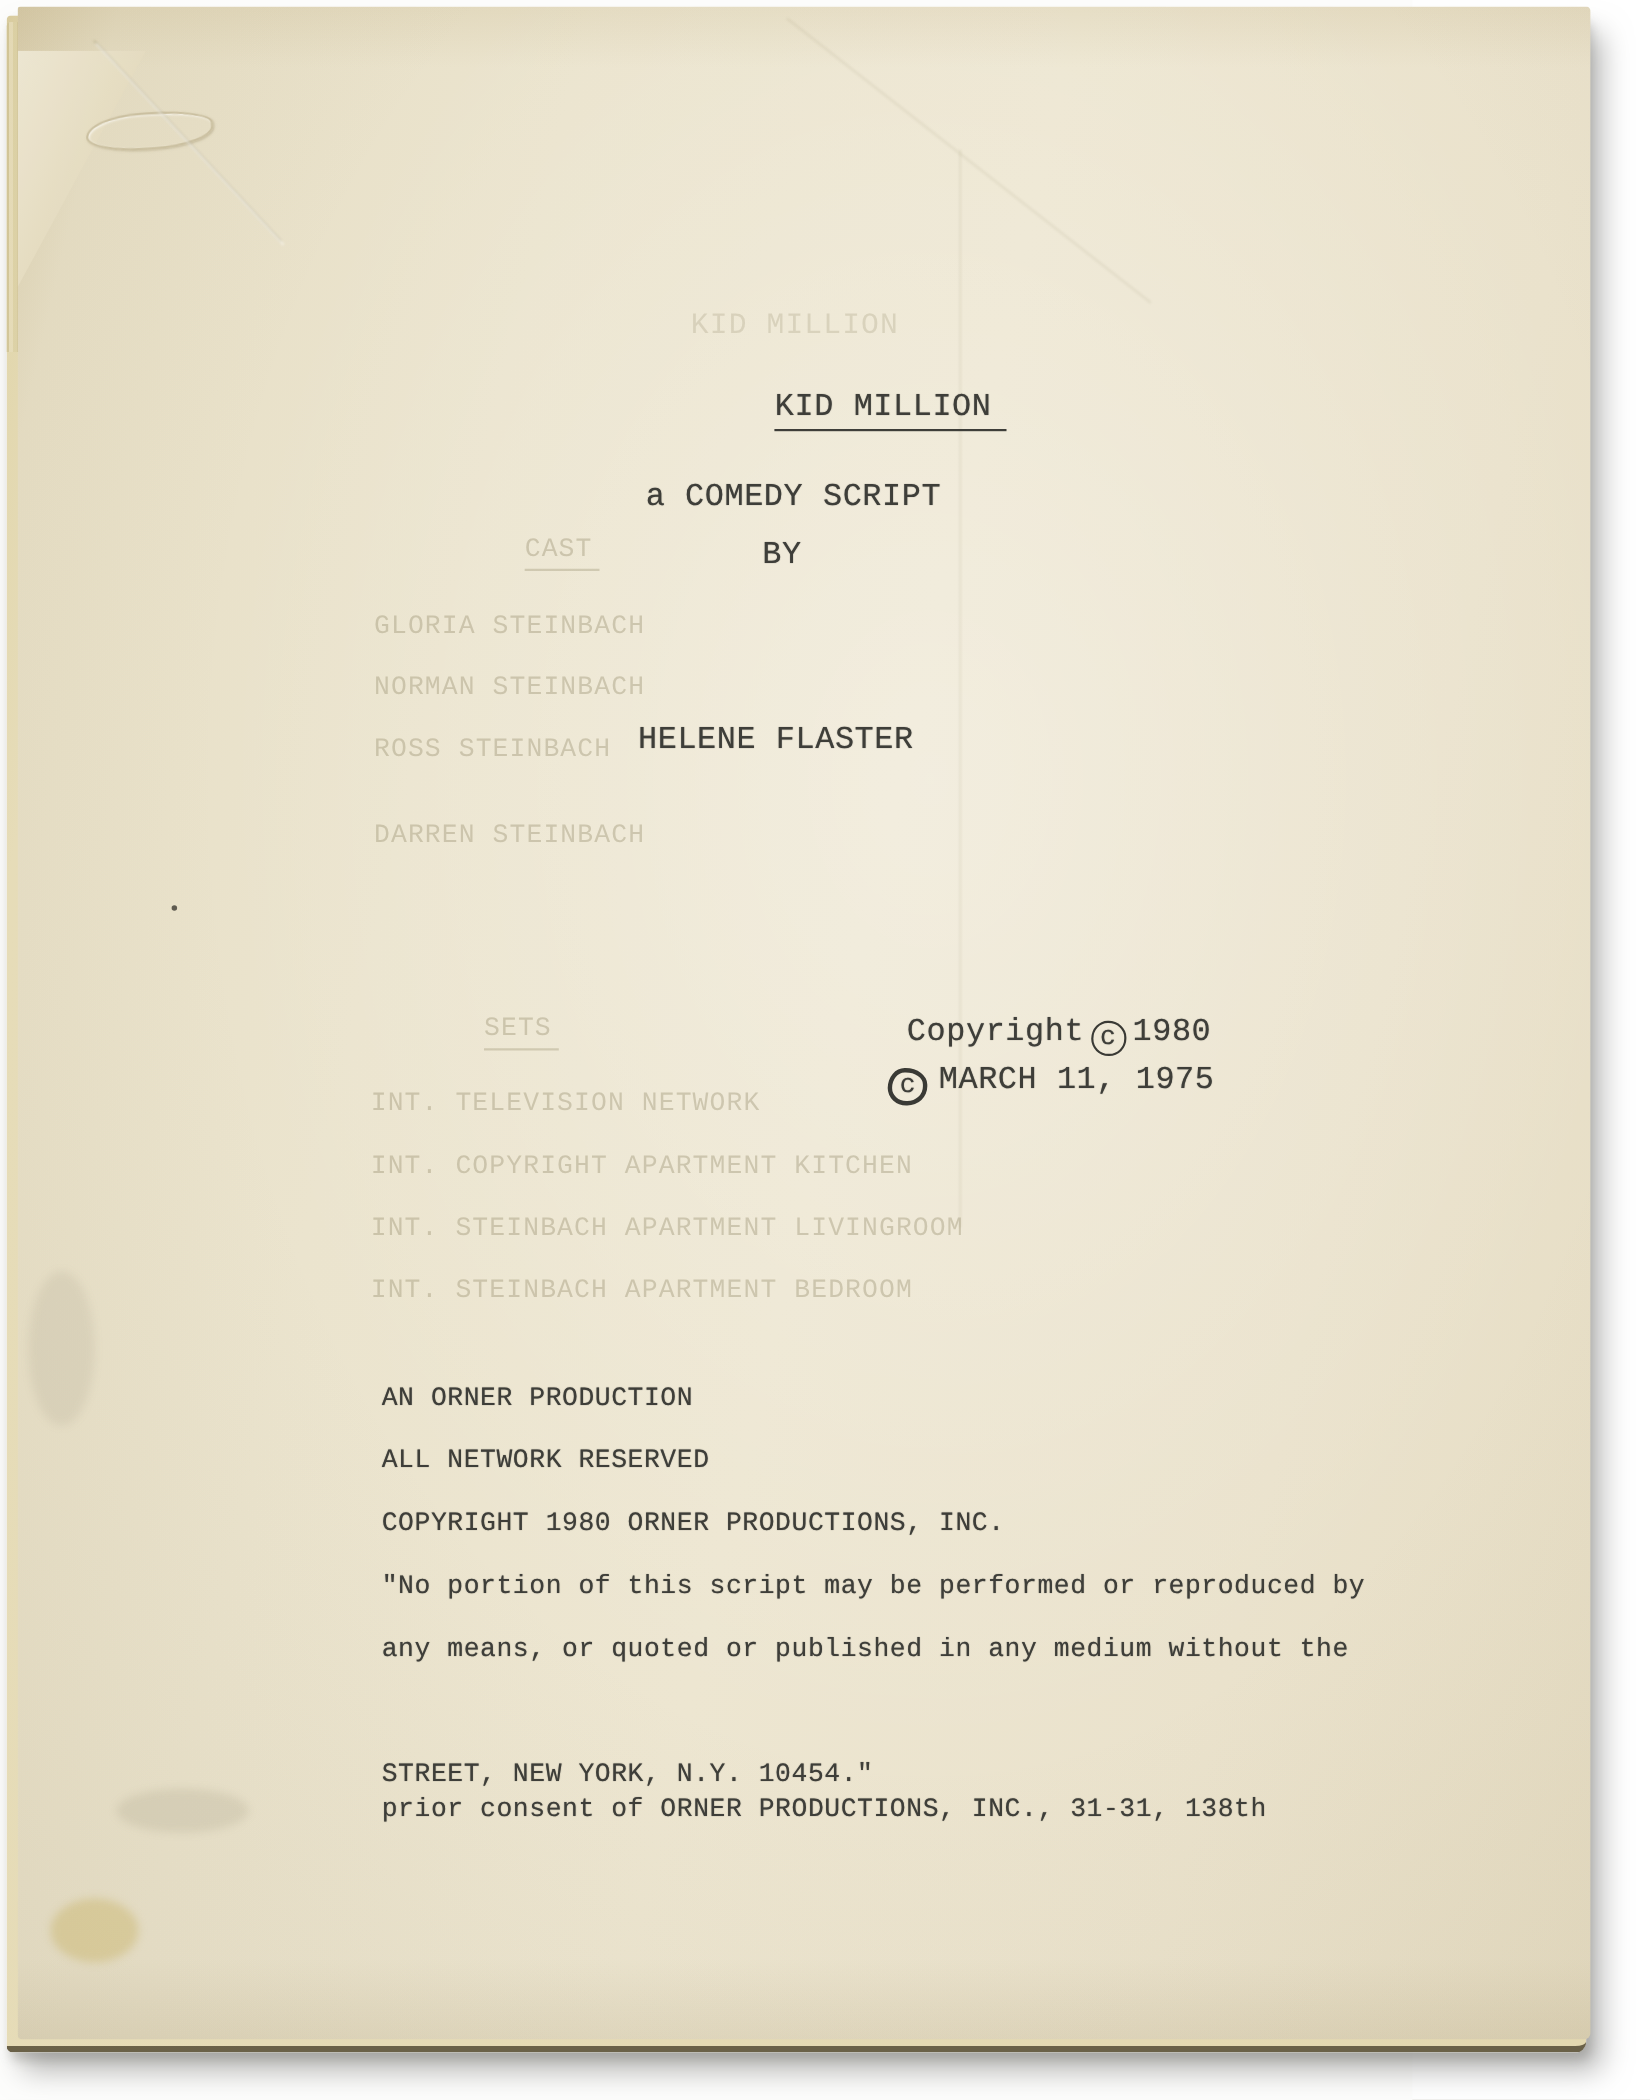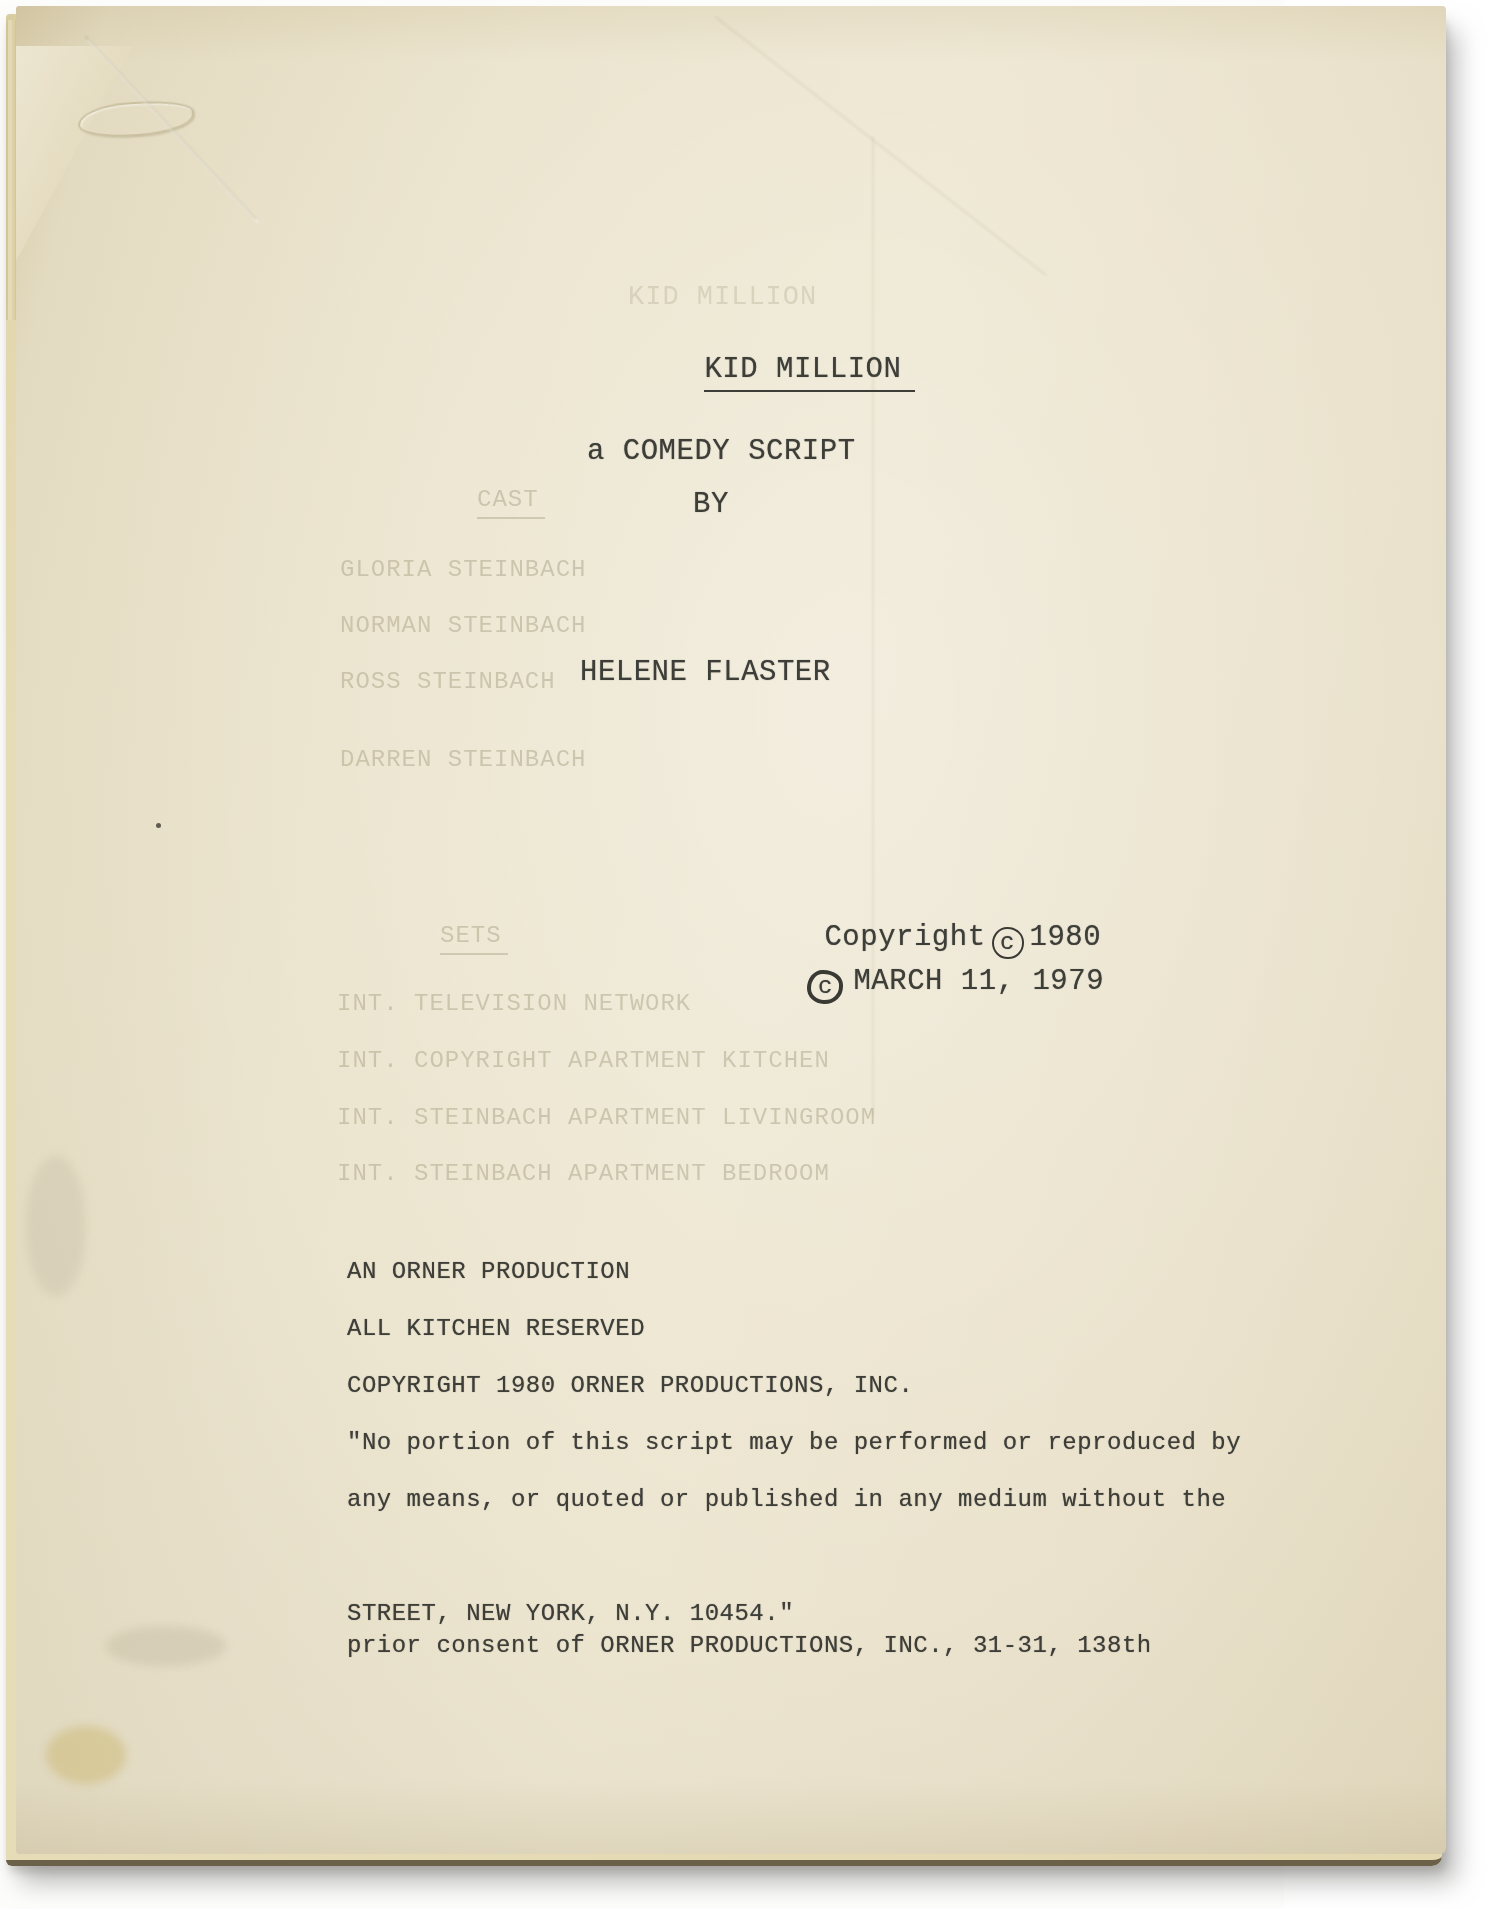--- a/index.html
+++ b/index.html
@@ -129,25 +129,25 @@
 
     <div class="tline pitch-large" style="left:677px;top:482px;">BY</div>
 
     <div class="tline pitch-large" style="left:564px;top:650px;">HELENE FLASTER</div>
 
     <div class="tline pitch-large" style="left:701px;top:882px;">
       <span>Copyright</span><span class="circle-c">c</span><span>1980</span>
     </div>
 
     <div class="tline pitch-large" style="left:684px;top:926px;">
-      <span class="circle-c heavy">c</span><span>MARCH 11, 1979</span>
+      <span class="circle-c heavy">c</span><span>MARCH 11, 1975</span>
     </div>
 
     <div class="tline pitch-small" style="left:331px;top:1252px;">AN ORNER PRODUCTION</div>
-    <div class="tline pitch-small" style="left:331px;top:1309px;">ALL KITCHEN RESERVED</div>
+    <div class="tline pitch-small" style="left:331px;top:1309px;">ALL NETWORK RESERVED</div>
     <div class="tline pitch-small" style="left:331px;top:1366px;">COPYRIGHT 1980 ORNER PRODUCTIONS, INC.</div>
 
     <div class="tline pitch-small" style="left:331px;top:1423px;">"No portion of this script may be performed or reproduced by</div>
     <div class="tline pitch-small" style="left:331px;top:1480px;">any means, or quoted or published in any medium without the</div>
     <div class="tline pitch-small" style="left:331px;top:1626px;">prior consent of ORNER PRODUCTIONS, INC., 31-31, 138th</div>
     <div class="tline pitch-small" style="left:331px;top:1594px;">STREET, NEW YORK, N.Y. 10454."</div>
 
   </div>
 </div>
 

